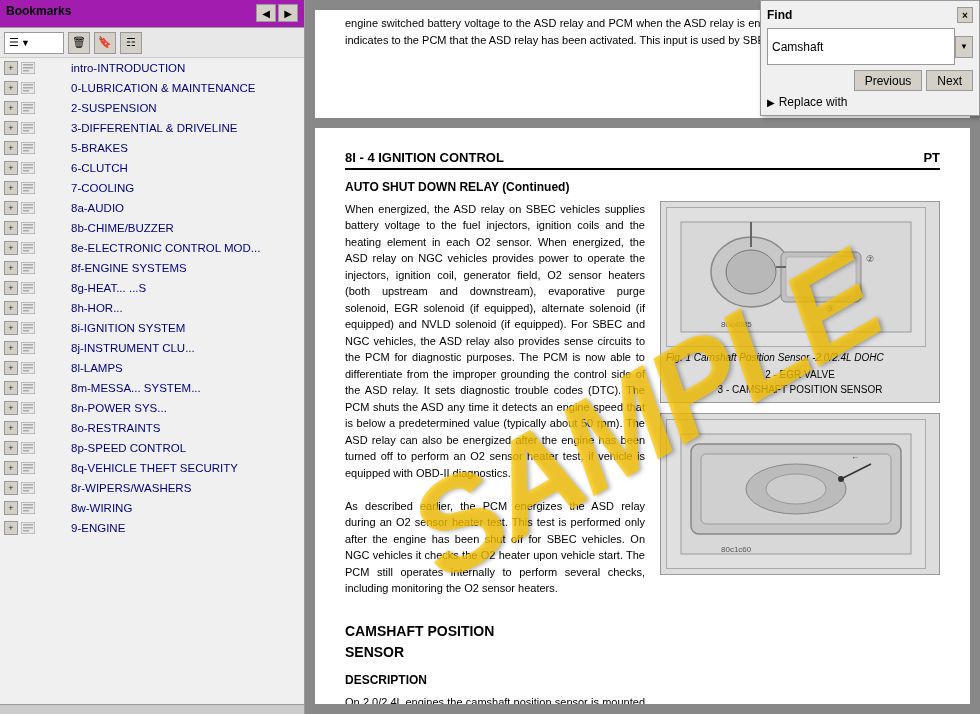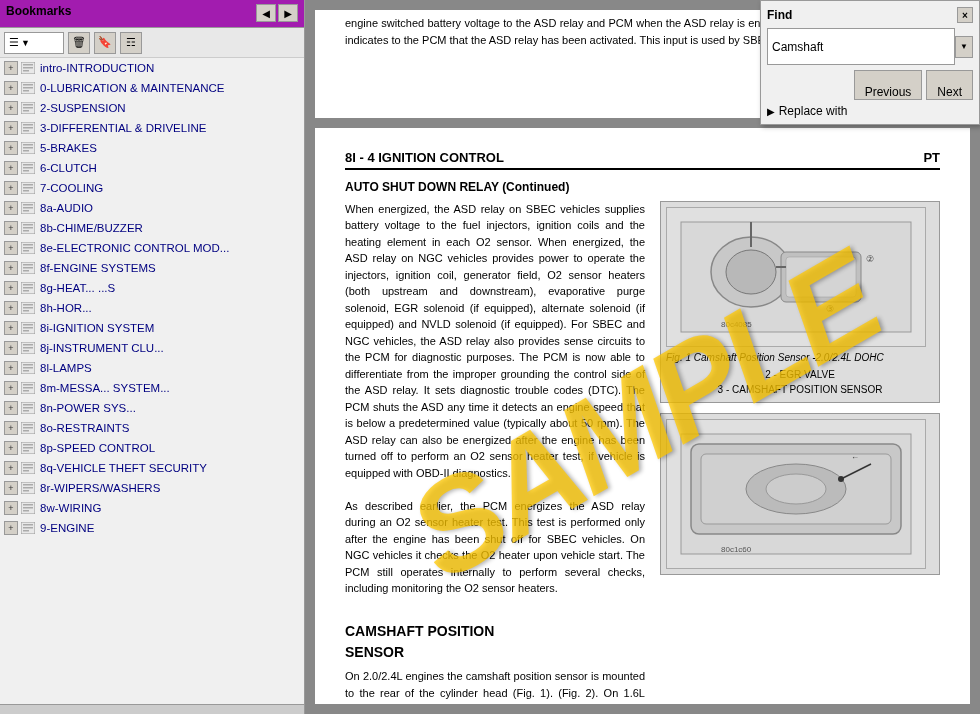--- a/index.html
+++ b/index.html
@@ -125,20 +125,21 @@
     .bookmark-icon svg {
       width: 14px;
       height: 12px;
     }
 
     .bookmark-text {
       white-space: nowrap;
       overflow: hidden;
       text-overflow: ellipsis;
       font-size: 11.5px;
+      margin-left: 31px;
     }
 
     
     .right-panel {
       flex: 1;
       background: #888;
       display: flex;
       flex-direction: column;
       position: relative;
       overflow: hidden;
@@ -222,21 +223,21 @@
 
     .find-buttons {
       display: flex;
       gap: 4px;
       justify-content: flex-end;
     }
 
     .find-btn {
       background: #d4d0c8;
       border: 1px solid #999;
-      padding: 14px 10px;
+      padding: 2px 10px;
       font-size: 12px;
       cursor: pointer;
       height: 21px;
     }
 
     .find-replace-row {
       display: flex;
       align-items: center;
       margin-top: 4px;
       font-size: 12px;
@@ -718,20 +719,21 @@
             For SBEC and NGC vehicles, the ASD relay also provides sense circuits to the PCM for diagnostic purposes. The PCM is now able to differentiate from the improper grounding the control side of the ASD relay. It sets diagnostic trouble codes (DTC). The PCM shuts the ASD any time it detects an engine speed that is below a predetermined value (typically about 50 rpm). The ASD relay can also be energized after the engine has been turned off to perform an O2 sensor heater test, if vehicle is equipped with OBD-II diagnostics.
           </p>
           <br>
           <p class="doc-text">
             As described earlier, the PCM energizes the ASD relay during an O2 sensor heater test. This test is performed only after the engine has been shut off for SBEC vehicles. On NGC vehicles it checks the O2 heater upon vehicle start. The PCM still operates internally to perform several checks, including monitoring the O2 sensor heaters.
           </p>
           <br>
           <div class="section-title">
             <span style="font-size:14px; font-weight:bold;">CAMSHAFT POSITION<br>SENSOR</span>
           </div>
+          <div class="section-title">DESCRIPTION</div>
           <p class="doc-text">On 2.0/2.4L engines the camshaft position sensor is mounted to the rear of the cylinder head (Fig. 1). (Fig. 2). On 1.6L engines it is mounted on the front side of the cylinder head.</p>
           <br>
           
           
         </div>
 
         <div class="image-column">
 
           <div class="doc-image">
             <div class="engine-diagram">

